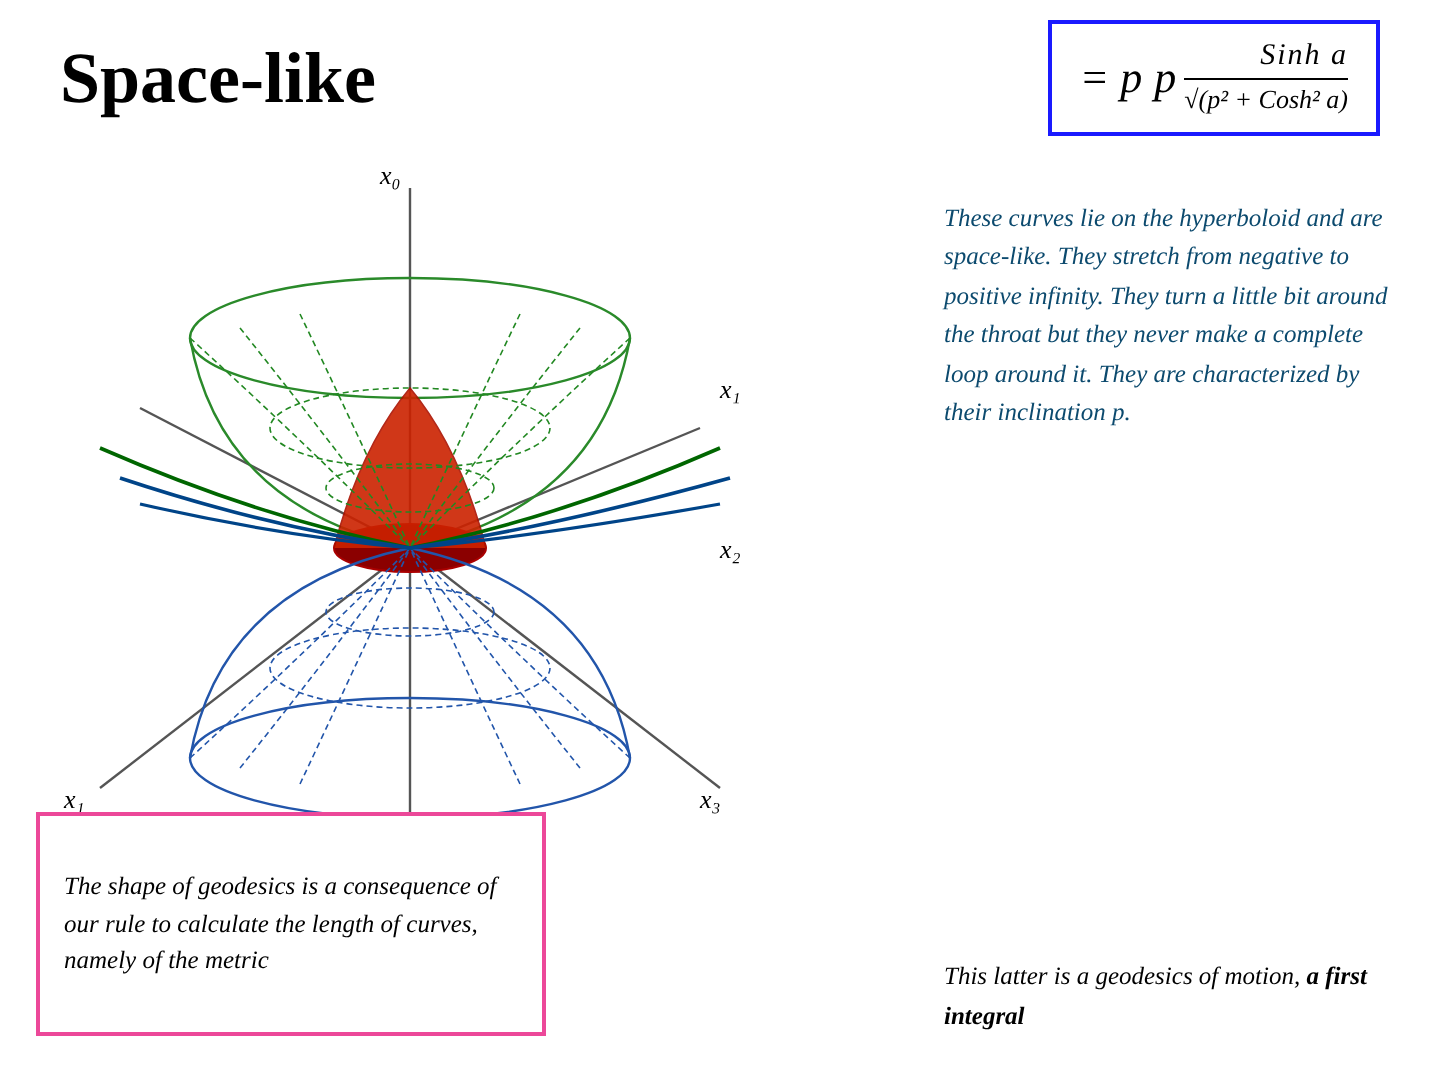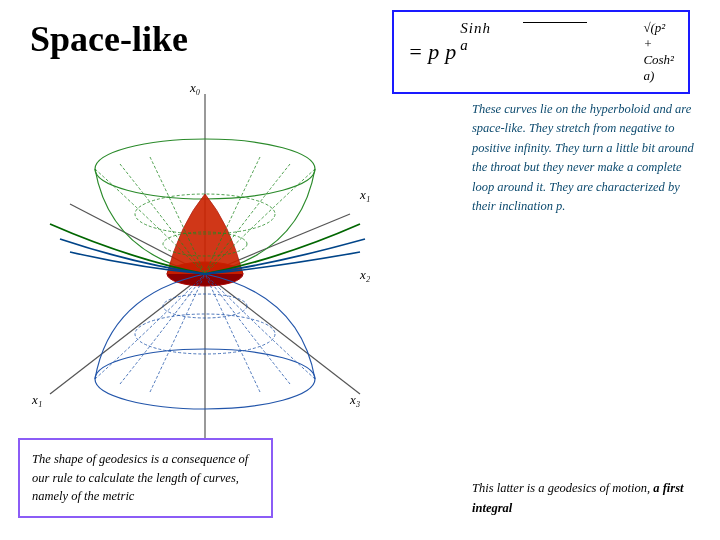--- a/index.html
+++ b/index.html
@@ -42,41 +42,40 @@
       color: #000;
     }
 
     .formula-lhs {
       margin-right: 6px;
       font-size: 22px;
     }
 
     .formula-rhs {
       display: flex;
-      align-items: flex-start;
+      flex-direction: column;
+      align-items: flex-end;
       font-size: 14px;
-      gap: 32px;
     }
 
     .formula-numerator {
       font-size: 15px;
       font-style: italic;
       letter-spacing: 1px;
     }
 
     .formula-fraction-line {
       border-top: 1.5px solid #000;
       width: 100%;
       margin: 2px 0;
     }
 
     .formula-denominator {
       font-size: 13px;
       font-style: italic;
-      margin-left: 24px;
     }
 
     
     .hyperboloid-container {
       position: absolute;
       top: 84px;
       left: 20px;
       width: 370px;
       height: 380px;
     }
@@ -97,22 +96,22 @@
       color: #0c4a6e;
       line-height: 1.55;
     }
 
     
     .bottom-left-box {
       position: absolute;
       bottom: 22px;
       left: 18px;
       width: 255px;
-      border: 2px solid #8b5cf6;
-      padding: 10px 12px;
+      border: 2px solid #ec4899;
+      padding: 26px 12px;
       font-size: 12.5px;
       font-style: italic;
       color: #000;
       line-height: 1.5;
       background: #fff;
     }
 
     
     .bottom-right-text {
       position: absolute;

